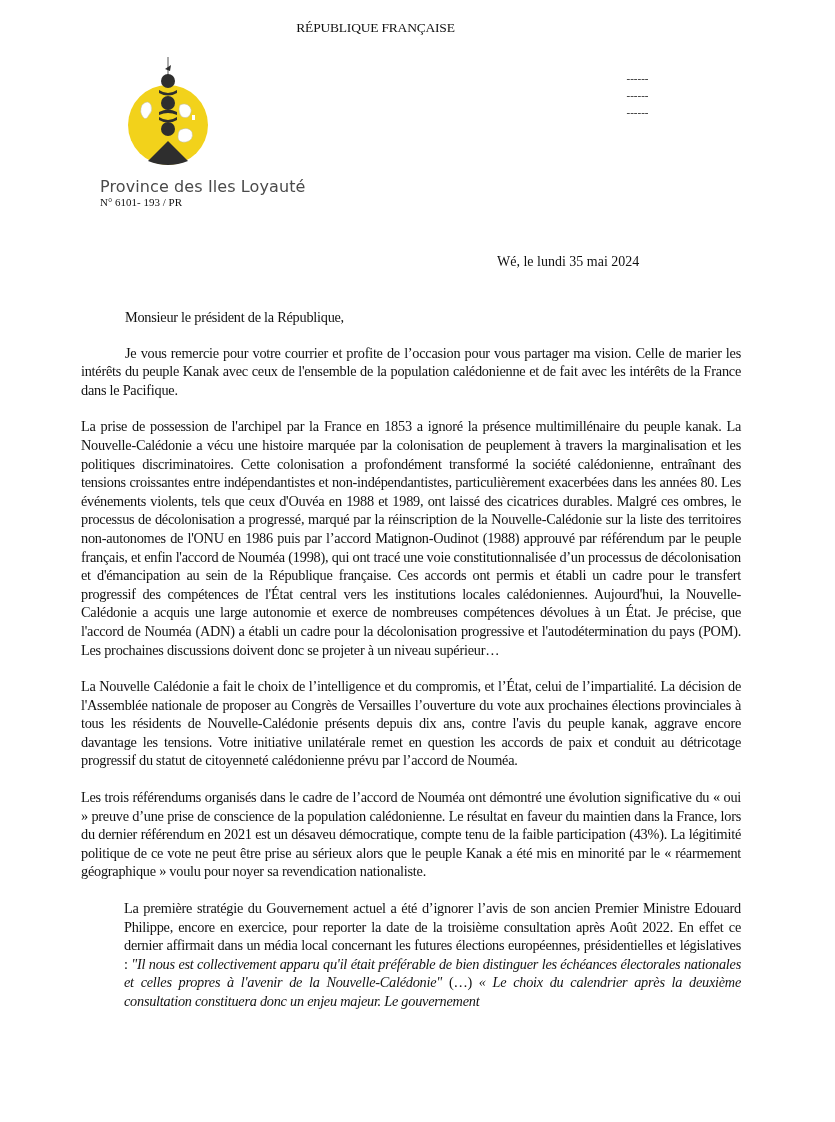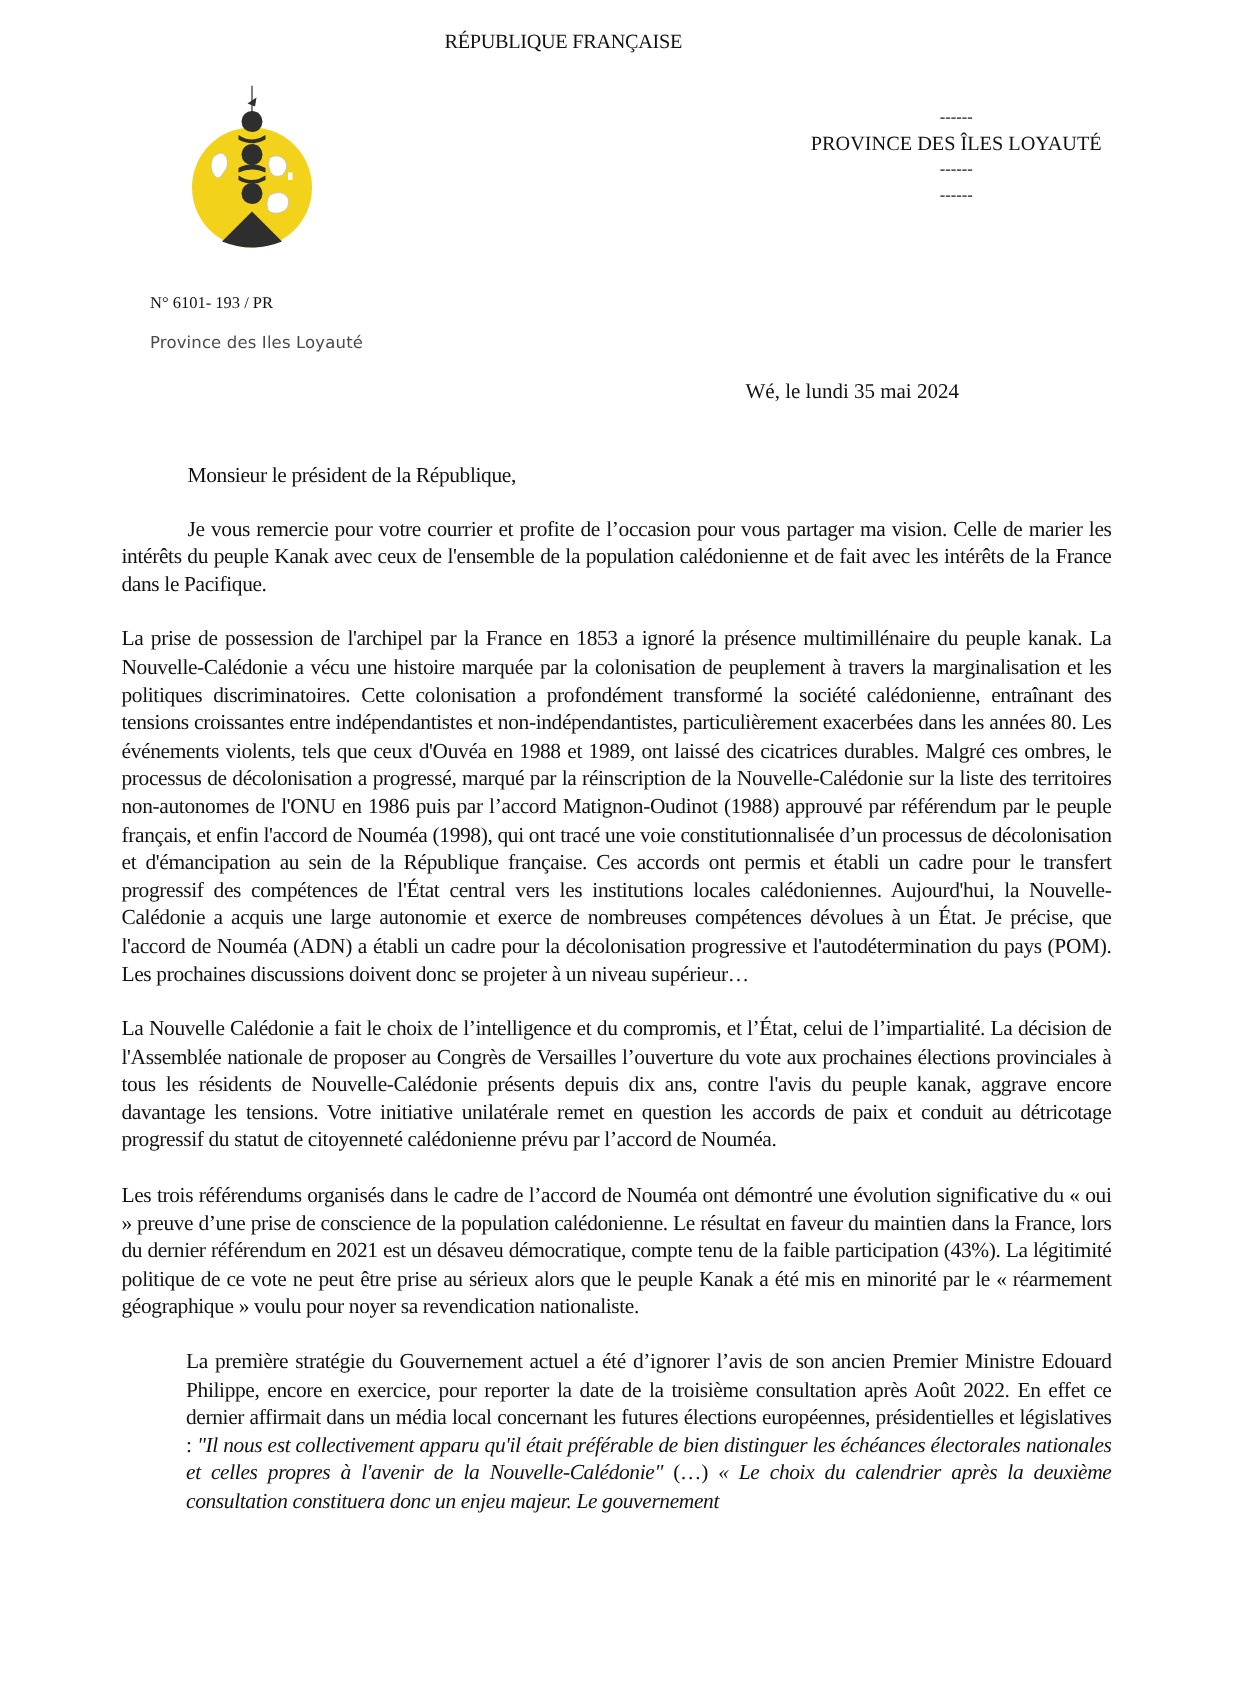--- a/index.html
+++ b/index.html
@@ -10,23 +10,22 @@
   }
   .top-title {
     position: absolute; top: 20px; left: 0; width: 751px; text-align: center;
     font-size: 13.5px; letter-spacing: -0.2px;
   }
   .logo {
     position: absolute; left: 128px; top: 57px; width: 80px; height: 110px;
   }
   .logo-caption {
     position: absolute; left: 100px; top: 177px;
-    font-family: "DejaVu Sans", sans-serif; font-size: 11px; color: #4a4a4a;
+    font-family: "DejaVu Sans", sans-serif; font-size: 16px; color: #4a4a4a;
     letter-spacing: 0.1px;
-    margin-top: 45px;
   }
   .ref-number {
     position: absolute; left: 100px; top: 196px; font-size: 11px;
   }
   .right-header {
     position: absolute; left: 520px; top: 70px; width: 235px; text-align: center;
     font-size: 13.5px; line-height: 17.5px;
   }
   .right-header .sep { line-height: 17px; font-size: 11px; }
   .right-header .bold { font-weight: bold; }
@@ -67,21 +66,20 @@
     <circle cx="40" cy="72" r="7" fill="#2e2e2e"></circle>
     <path d="M40 84 L20 104 Q40 112 60 104 Z" fill="#2e2e2e"></path>
   </svg>
 </div>
 
 <div class="logo-caption">Province des Iles Loyauté</div>
 <div class="ref-number">N° 6101- 193 / PR</div>
 
 <div class="right-header">
   <div class="sep">------</div>
-  <div>PROVINCE DES ÎLES LOYAUTÉ</div>
   <div class="sep">------</div>
   <div class="sep">------</div>
 </div>
 
 <div class="date-line">Wé, le lundi 35 mai 2024</div>
 
 <div class="body-text">
   <p class="salutation">Monsieur le président de la République,</p>
   <p class="para indent">Je vous remercie pour votre courrier et profite de l’occasion pour vous partager ma vision. Celle de marier les intérêts du peuple Kanak avec ceux de l'ensemble de la population calédonienne et de fait avec les intérêts de la France dans le Pacifique.</p>
   <p class="para">La prise de possession de l'archipel par la France en 1853 a ignoré la présence multimillénaire du peuple kanak. La Nouvelle-Calédonie a vécu une histoire marquée par la colonisation de peuplement à travers la marginalisation et les politiques discriminatoires. Cette colonisation a profondément transformé la société calédonienne, entraînant des tensions croissantes entre indépendantistes et non-indépendantistes, particulièrement exacerbées dans les années 80. Les événements violents, tels que ceux d'Ouvéa en 1988 et 1989, ont laissé des cicatrices durables. Malgré ces ombres, le processus de décolonisation a progressé, marqué par la réinscription de la Nouvelle-Calédonie sur la liste des territoires non-autonomes de l'ONU en 1986 puis par l’accord Matignon-Oudinot (1988) approuvé par référendum par le peuple français, et enfin l'accord de Nouméa (1998), qui ont tracé une voie constitutionnalisée d’un processus de décolonisation et d'émancipation au sein de la République française. Ces accords ont permis et établi un cadre pour le transfert progressif des compétences de l'État central vers les institutions locales calédoniennes. Aujourd'hui, la Nouvelle-Calédonie a acquis une large autonomie et exerce de nombreuses compétences dévolues à un État. Je précise, que l'accord de Nouméa (ADN) a établi un cadre pour la décolonisation progressive et l'autodétermination du pays (POM). Les prochaines discussions doivent donc se projeter à un niveau supérieur…</p>

